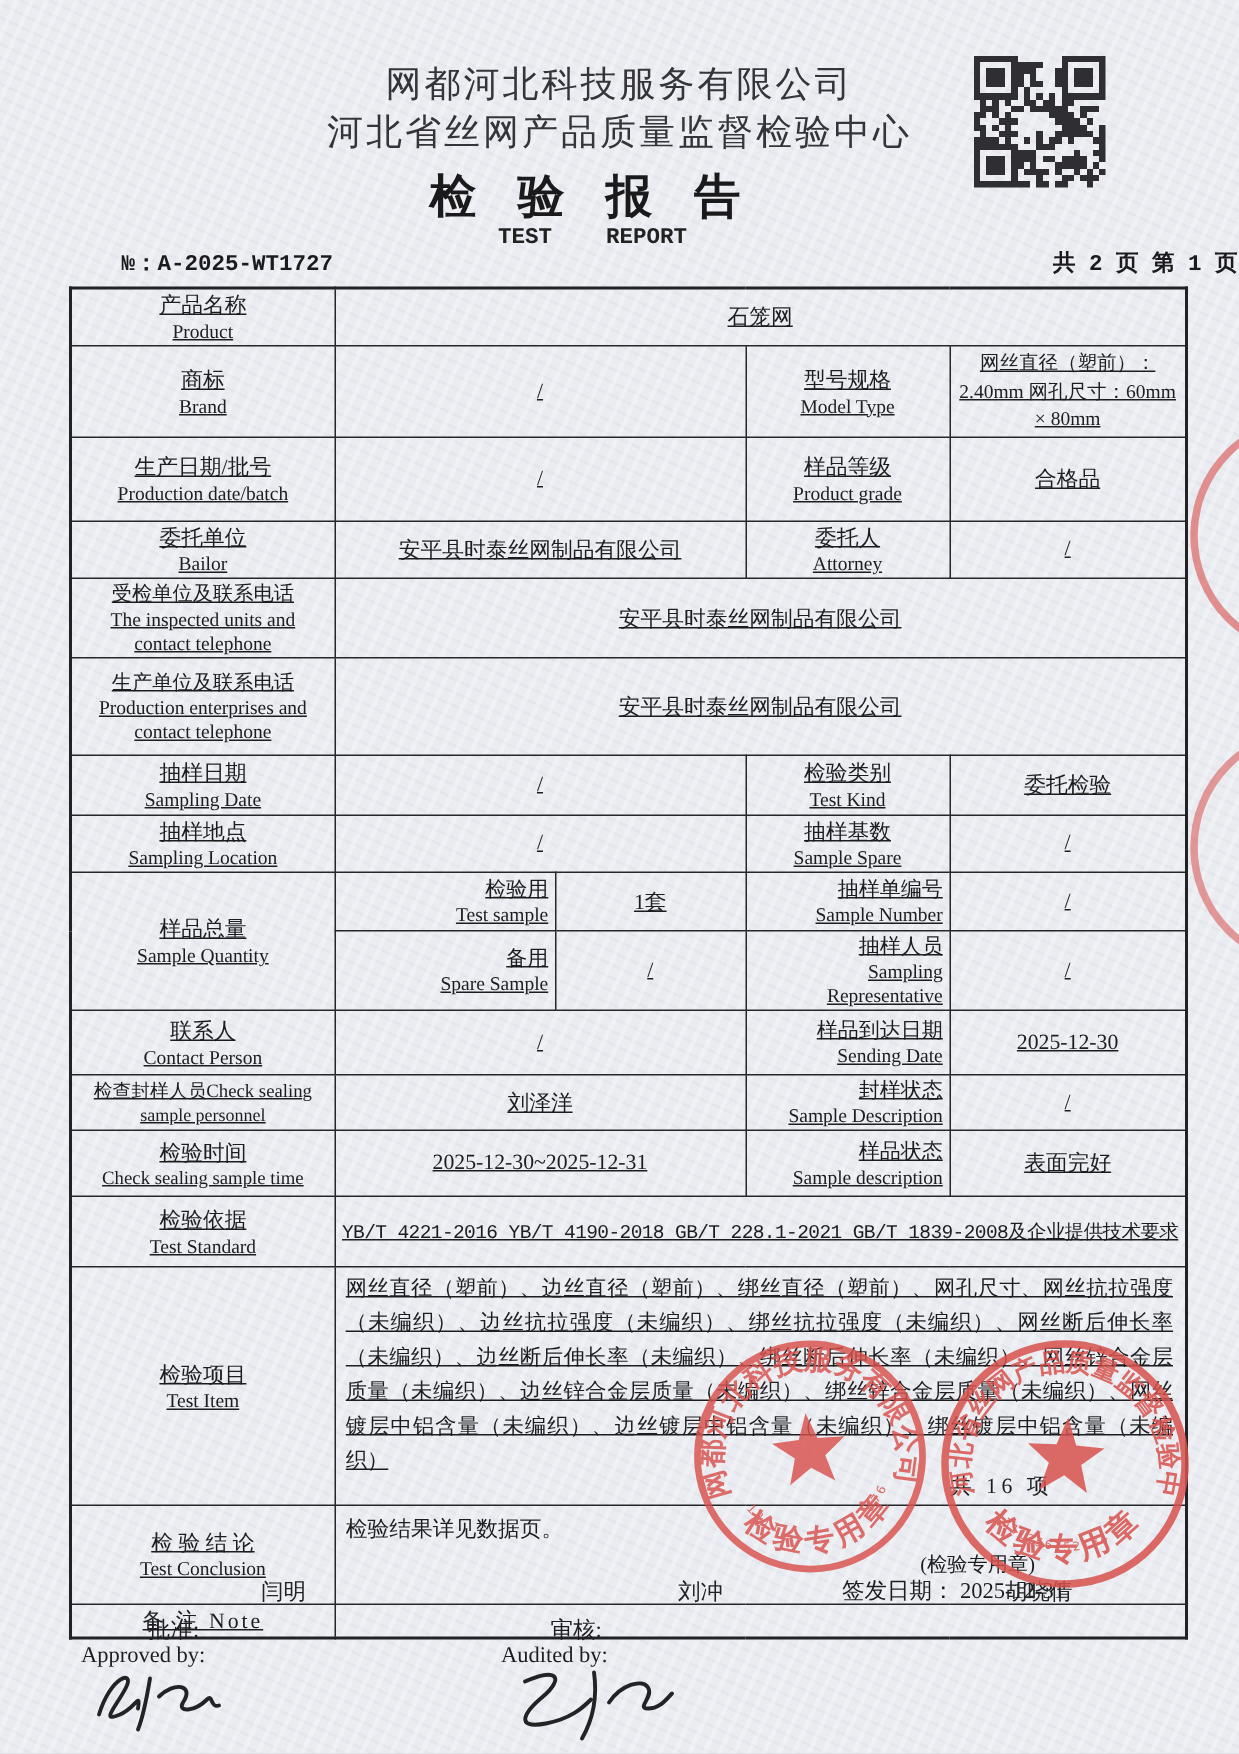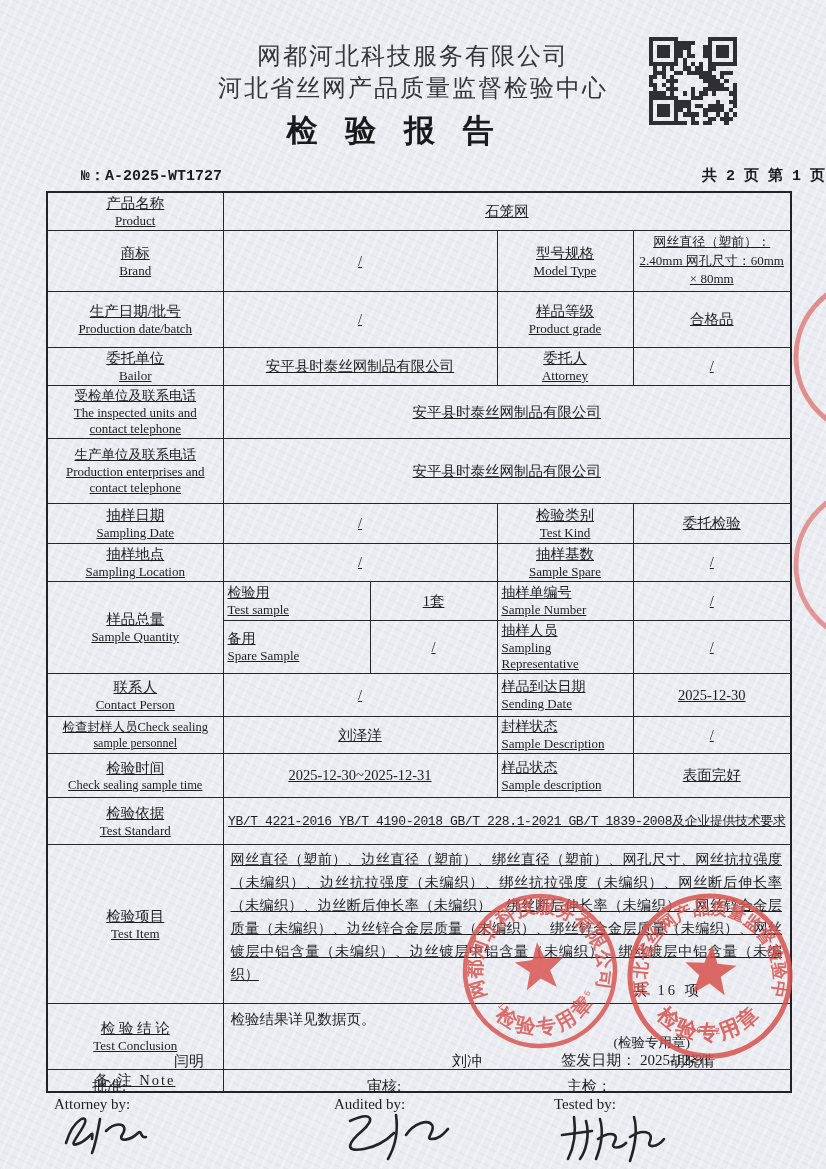--- a/index.html
+++ b/index.html
@@ -21,21 +21,21 @@
     font-family:"Liberation Mono","DejaVu Sans Mono",monospace;font-size:15px;font-weight:600;color:#1b1b1d;padding-left:35px;}
   .qr{position:absolute;left:649px;top:37px;width:88px;height:88px;}
 
   table.report{position:absolute;left:46px;top:191px;width:744px;border-collapse:collapse;table-layout:fixed;}
   table.report td{border:1.6px solid #26262a;vertical-align:middle;padding:1px 4px;overflow:hidden;text-decoration:underline;}
   table.report{border:2.2px solid #222226;}
   .lbl{text-align:center;}
   .lbl .zh{font-size:14.5px;}
   .lbl .en{font-size:13px;}
   .lbl .zh.sm{font-size:12.5px;}
-  .sublbl{text-align:left;padding-left:7px;}
+  .sublbl{text-align:right;padding-left:7px;}
   .sublbl .zh{font-size:14px;} .sublbl .en{font-size:13px;}
   .val{font-size:14.5px;text-align:center;padding-left:7px;}
   .val.mono{font-family:"Liberation Mono","DejaVu Sans Mono",monospace;font-size:13px;letter-spacing:-0.4px;}
   .val.small{font-size:13px;line-height:1.45;}
   .cell-rel{position:relative;}
   .items-par{font-size:14.2px;line-height:1.62;text-align:justify;padding:2px 4px 16px 3px;}
   .items-total{position:absolute;right:88px;bottom:3px;font-size:14.5px;letter-spacing:3px;}
   .seal-note{position:absolute;right:100px;top:30px;font-size:13.5px;}
   .issue-date{position:absolute;right:80px;top:47px;font-size:15px;}
   .conc-val{position:absolute;left:7px;top:6px;font-size:14.5px;}
@@ -296,20 +296,21 @@
       <rect x="6" y="20" width="1" height="1" fill="#2e2e33"></rect>
       <rect x="7" y="20" width="1" height="1" fill="#2e2e33"></rect>
       <rect x="8" y="20" width="1" height="1" fill="#2e2e33"></rect>
       <rect x="10" y="20" width="1" height="1" fill="#2e2e33"></rect>
       <rect x="11" y="20" width="1" height="1" fill="#2e2e33"></rect>
       <rect x="13" y="20" width="1" height="1" fill="#2e2e33"></rect>
       <rect x="14" y="20" width="1" height="1" fill="#2e2e33"></rect>
       <rect x="18" y="20" width="1" height="1" fill="#2e2e33"></rect>
     </svg>
   <div class="title">检 验 报 告</div>
+  <div class="subtitle">TEST    REPORT</div>
   <div class="no-row">
     <span>№：A-2025-WT1727</span>
     <span>共 2 页  第 1 页</span>
   </div>
 
   <table class="report">
     <colgroup>
         <col style="width:176px">
         <col style="width:147px">
         <col style="width:127px">
@@ -492,21 +493,21 @@
     </tr>
   </tbody>
     </table>
 
   <div class="sig-band">
     <div class="sig-group" style="left:8px">
       <div class="sig-name" style="margin-left:120px">闫明</div>
       <div class="sig-flex">
         <div class="sig-label">
           <div>批准:</div>
-          <div>Attorney by:</div>
+          <div>Approved by:</div>
         </div>
         <svg class="autograph" width="100" height="52" viewBox="0 0 100 52">
           <path d="M10 34 C18 8 34 4 28 16 C22 28 10 40 24 34 C34 30 38 18 36 30"></path>
           <path d="M44 10 C42 22 40 34 36 44"></path>
           <path d="M50 22 C60 12 74 14 66 26 C62 33 74 32 82 24 C86 20 84 30 90 28"></path>
         </svg>
       </div>
     </div>
     <div class="sig-group" style="left:288px">
       <div class="sig-name" style="margin-left:118px">刘冲</div>
@@ -517,33 +518,20 @@
         </div>
         <svg class="autograph" width="118" height="56" viewBox="0 0 118 56">
           <path d="M14 12 C36 2 40 10 26 22 C14 32 6 44 28 40 C44 37 52 30 58 24"></path>
           <path d="M60 6 C62 20 60 36 52 50"></path>
           <path d="M70 26 C78 14 92 10 96 16 C100 22 88 30 96 30 C104 30 108 24 112 20"></path>
         </svg>
       </div>
     </div>
     <div class="sig-group" style="left:508px">
       <div class="sig-name" style="margin-left:116px">胡晓倩</div>
-      <div class="sig-flex">
-        <div class="sig-label">
-          <div>主检：</div>
-          <div>Tested by:</div>
-        </div>
-        <svg class="autograph" width="120" height="58" viewBox="0 0 120 58">
-          <path d="M6 26 L36 22"></path>
-          <path d="M18 8 C20 22 18 38 12 50"></path>
-          <path d="M30 12 C34 26 30 42 24 50"></path>
-          <path d="M44 10 C48 24 44 40 40 50 M42 30 C54 22 64 24 58 34 C54 40 64 40 70 34"></path>
-          <path d="M78 8 C82 22 78 40 74 52 M74 28 C86 20 98 22 94 32 C90 40 102 38 108 30"></path>
-        </svg>
-      </div>
     </div>
   </div>
 
   <svg class="stamp" style="left:459px;top:890px;opacity:.82" width="162" height="162" viewBox="0 0 162 162">
     <g transform="rotate(-6 81 81)">
       <circle cx="81" cy="81" r="75" fill="none" stroke="#d8514c" stroke-width="4.5"></circle>
       <path id="ringL" d="M 26 103 A 59 59 0 1 1 136 103" fill="none"></path>
       <text fill="#d8514c" font-size="19" font-weight="bold" font-family="'Liberation Serif',serif">
         <textPath href="#ringL" startOffset="2">网都河北科技服务有限公司</textPath>
       </text>

